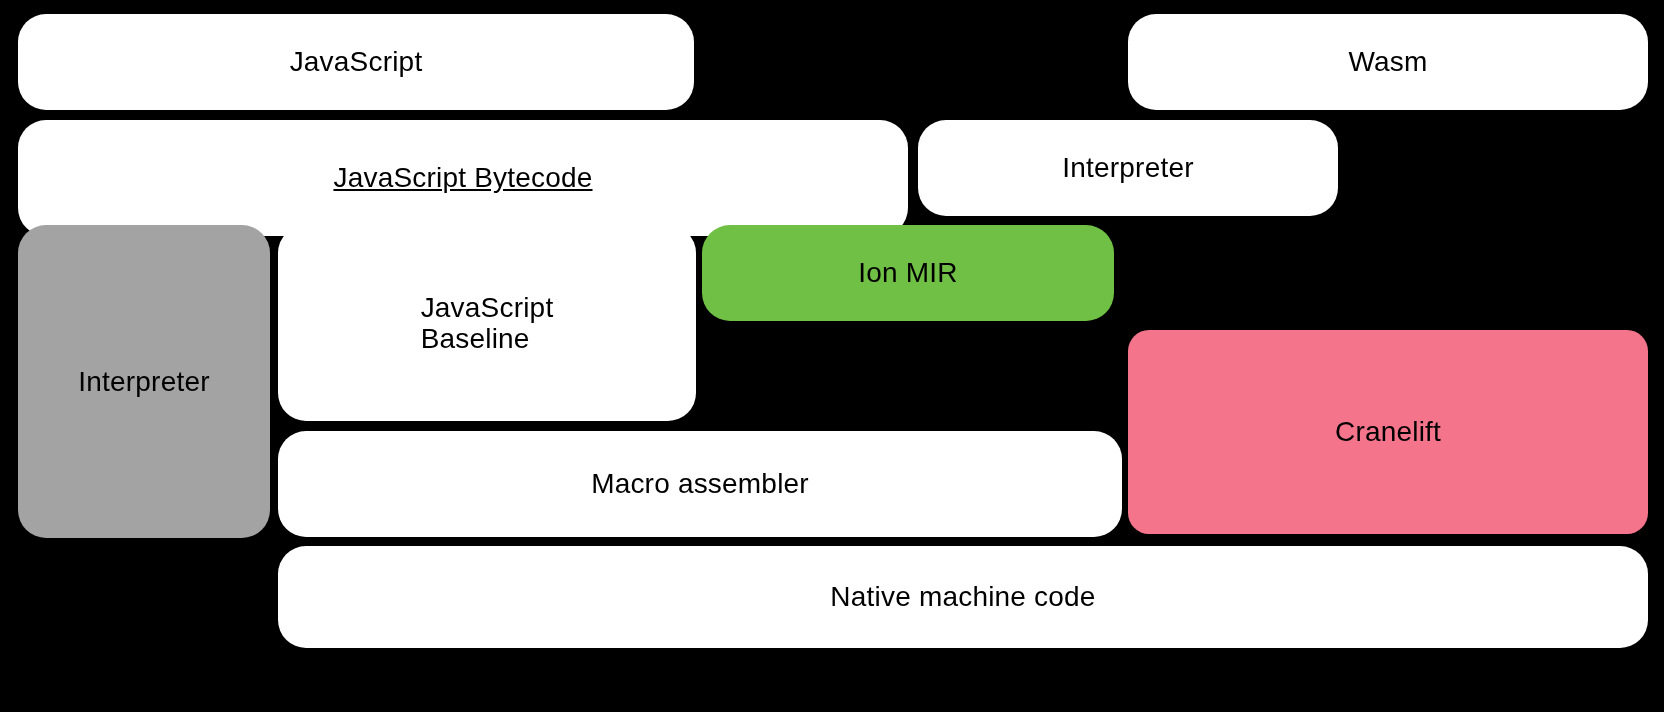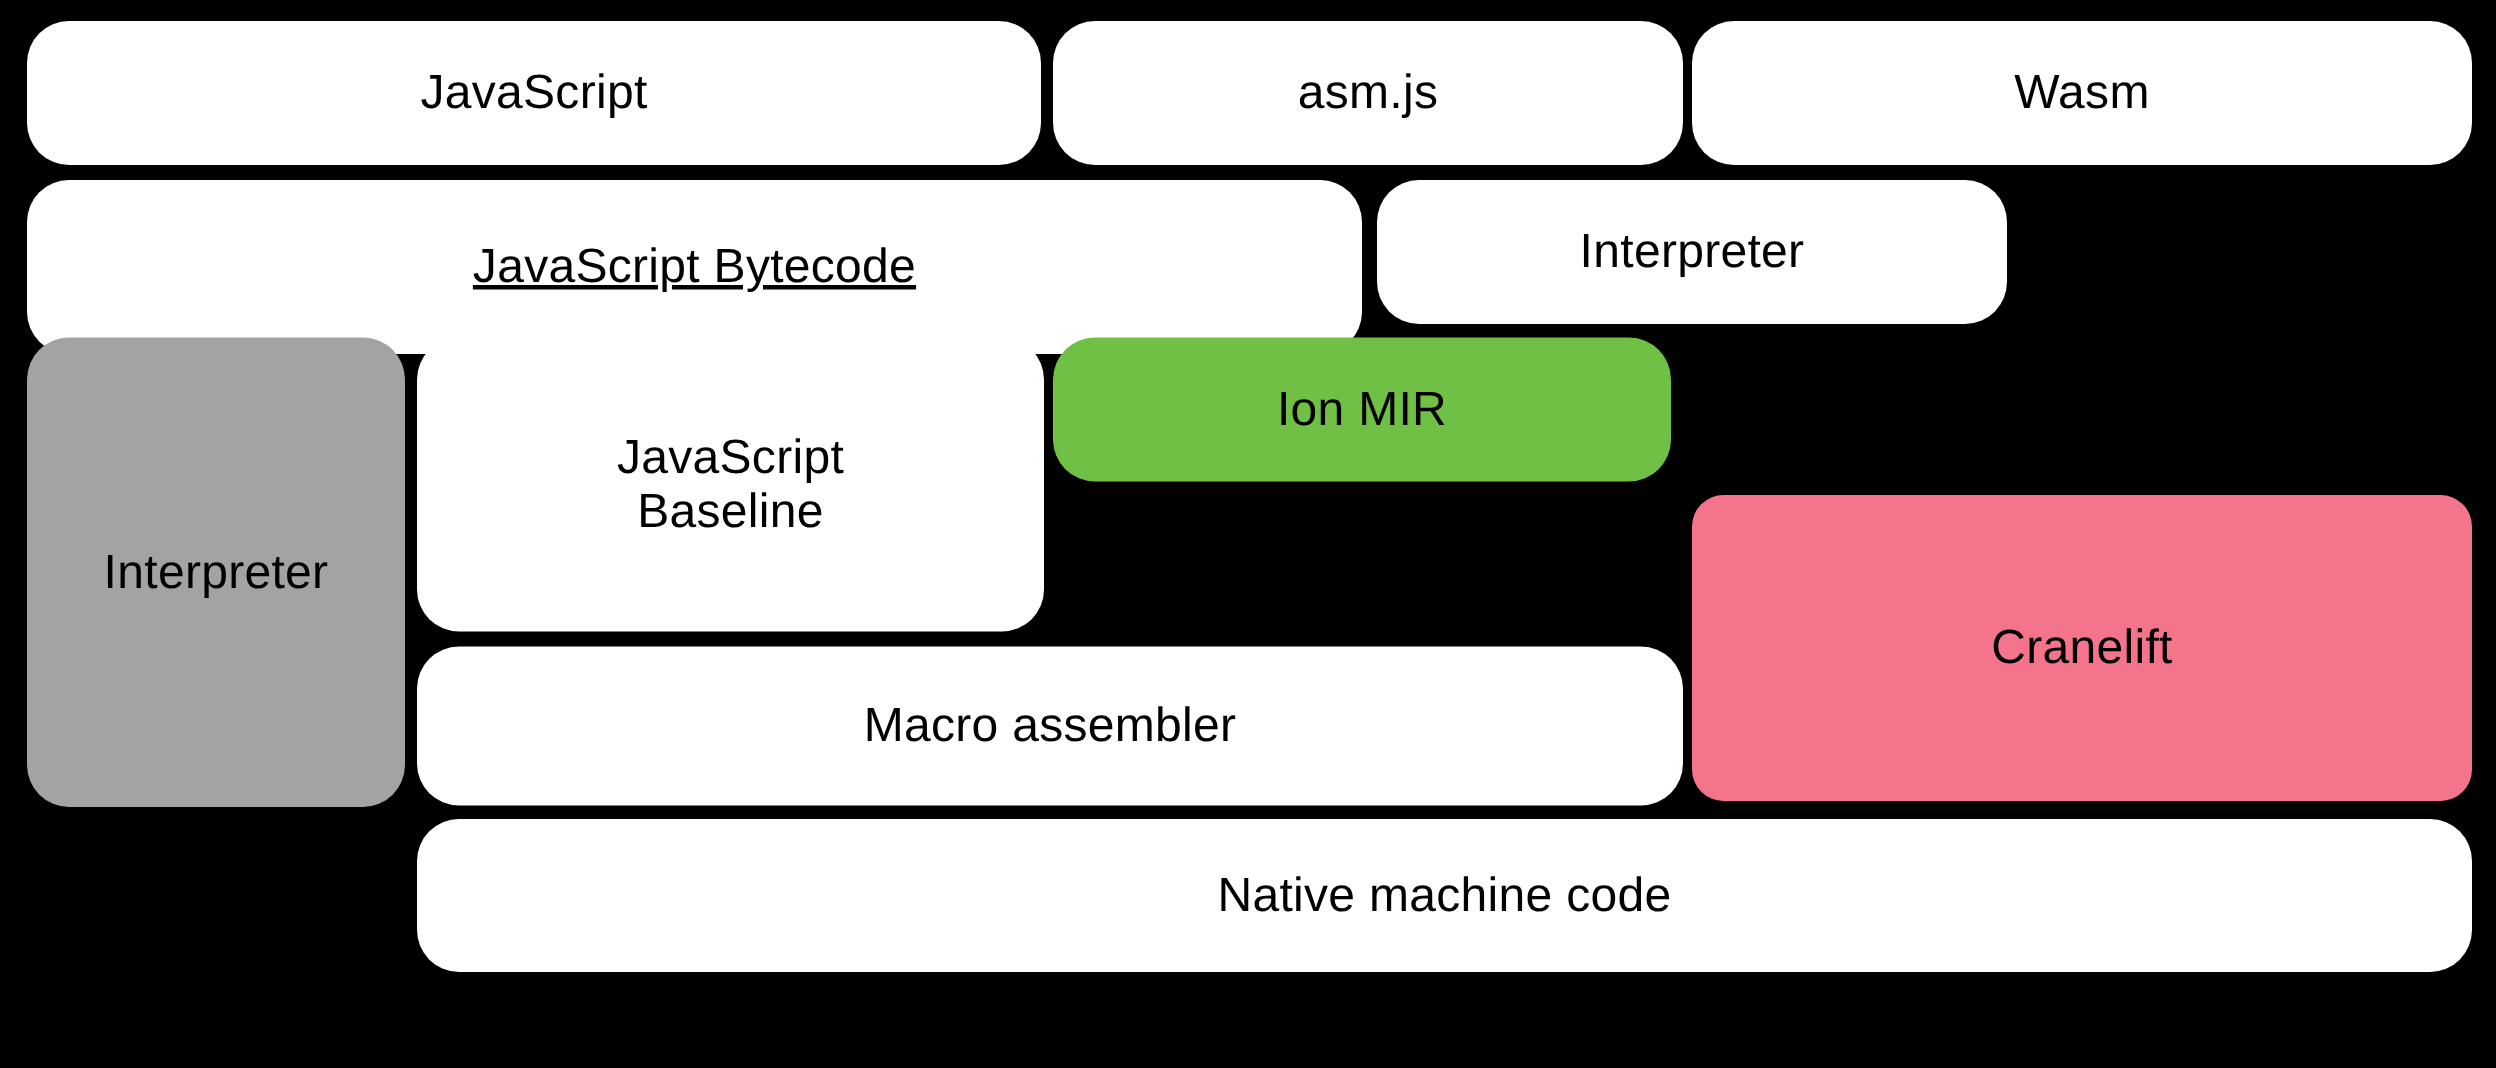--- a/index.html
+++ b/index.html
@@ -14,41 +14,39 @@
     background: #000000;
     overflow: hidden;
     font-family: "Liberation Sans", sans-serif;
   }
   .node {
     position: absolute;
     box-sizing: border-box;
     display: flex;
     align-items: center;
     justify-content: center;
-    text-align: center;
     border-radius: 28px;
     color: #000000;
-    font-size: 32px;
+    font-size: 28px;
     line-height: 1.12;
     font-weight: 400;
     letter-spacing: 0.2px;
     padding: 4px 10px;
     white-space: pre-line;
   }
   .fill-white  { background: #ffffff; }
   .fill-gray   { background: #a3a3a3; }
   .fill-green  { background: #6fc044; }
   .fill-pink   { background: #f4748b; }
 </style>
 </head>
 <body>
 
 <div id="stack-diagram" style="background: rgb(0, 0, 0);">
     <div class="node fill-white" style="left: 18px; top: 14px; width: 676px; height: 96px; color: rgb(0, 0, 0);">JavaScript</div>
-    <div class="node fill-white" style="left: 702px; top: 14px; width: 420px; height: 96px; color: rgb(0, 0, 0);">asm.js</div>
     <div class="node fill-white" style="left: 1128px; top: 14px; width: 520px; height: 96px; color: rgb(0, 0, 0);">Wasm</div>
     <div class="node fill-white" style="left: 18px; top: 120px; width: 890px; height: 116px; color: rgb(0, 0, 0); text-decoration: underline;">JavaScript Bytecode</div>
     <div class="node fill-white" style="left: 918px; top: 120px; width: 420px; height: 96px; color: rgb(0, 0, 0);">Interpreter</div>
     <div class="node fill-gray" style="left: 18px; top: 225px; width: 252px; height: 313px; color: rgb(0, 0, 0);">Interpreter</div>
     <div class="node fill-white" style="left: 278px; top: 225px; width: 418px; height: 196px; color: rgb(0, 0, 0);">JavaScript
 Baseline</div>
     <div class="node fill-green" style="left: 702px; top: 225px; width: 412px; height: 96px; color: rgb(0, 0, 0);">Ion MIR</div>
     <div class="node fill-pink" style="left: 1128px; top: 330px; width: 520px; height: 204px; color: rgb(0, 0, 0); border-radius: 21px;">Cranelift</div>
     <div class="node fill-white" style="left: 278px; top: 431px; width: 844px; height: 106px; color: rgb(0, 0, 0);">Macro assembler</div>
     <div class="node fill-white" style="left: 278px; top: 546px; width: 1370px; height: 102px; color: rgb(0, 0, 0);">Native machine code</div>

